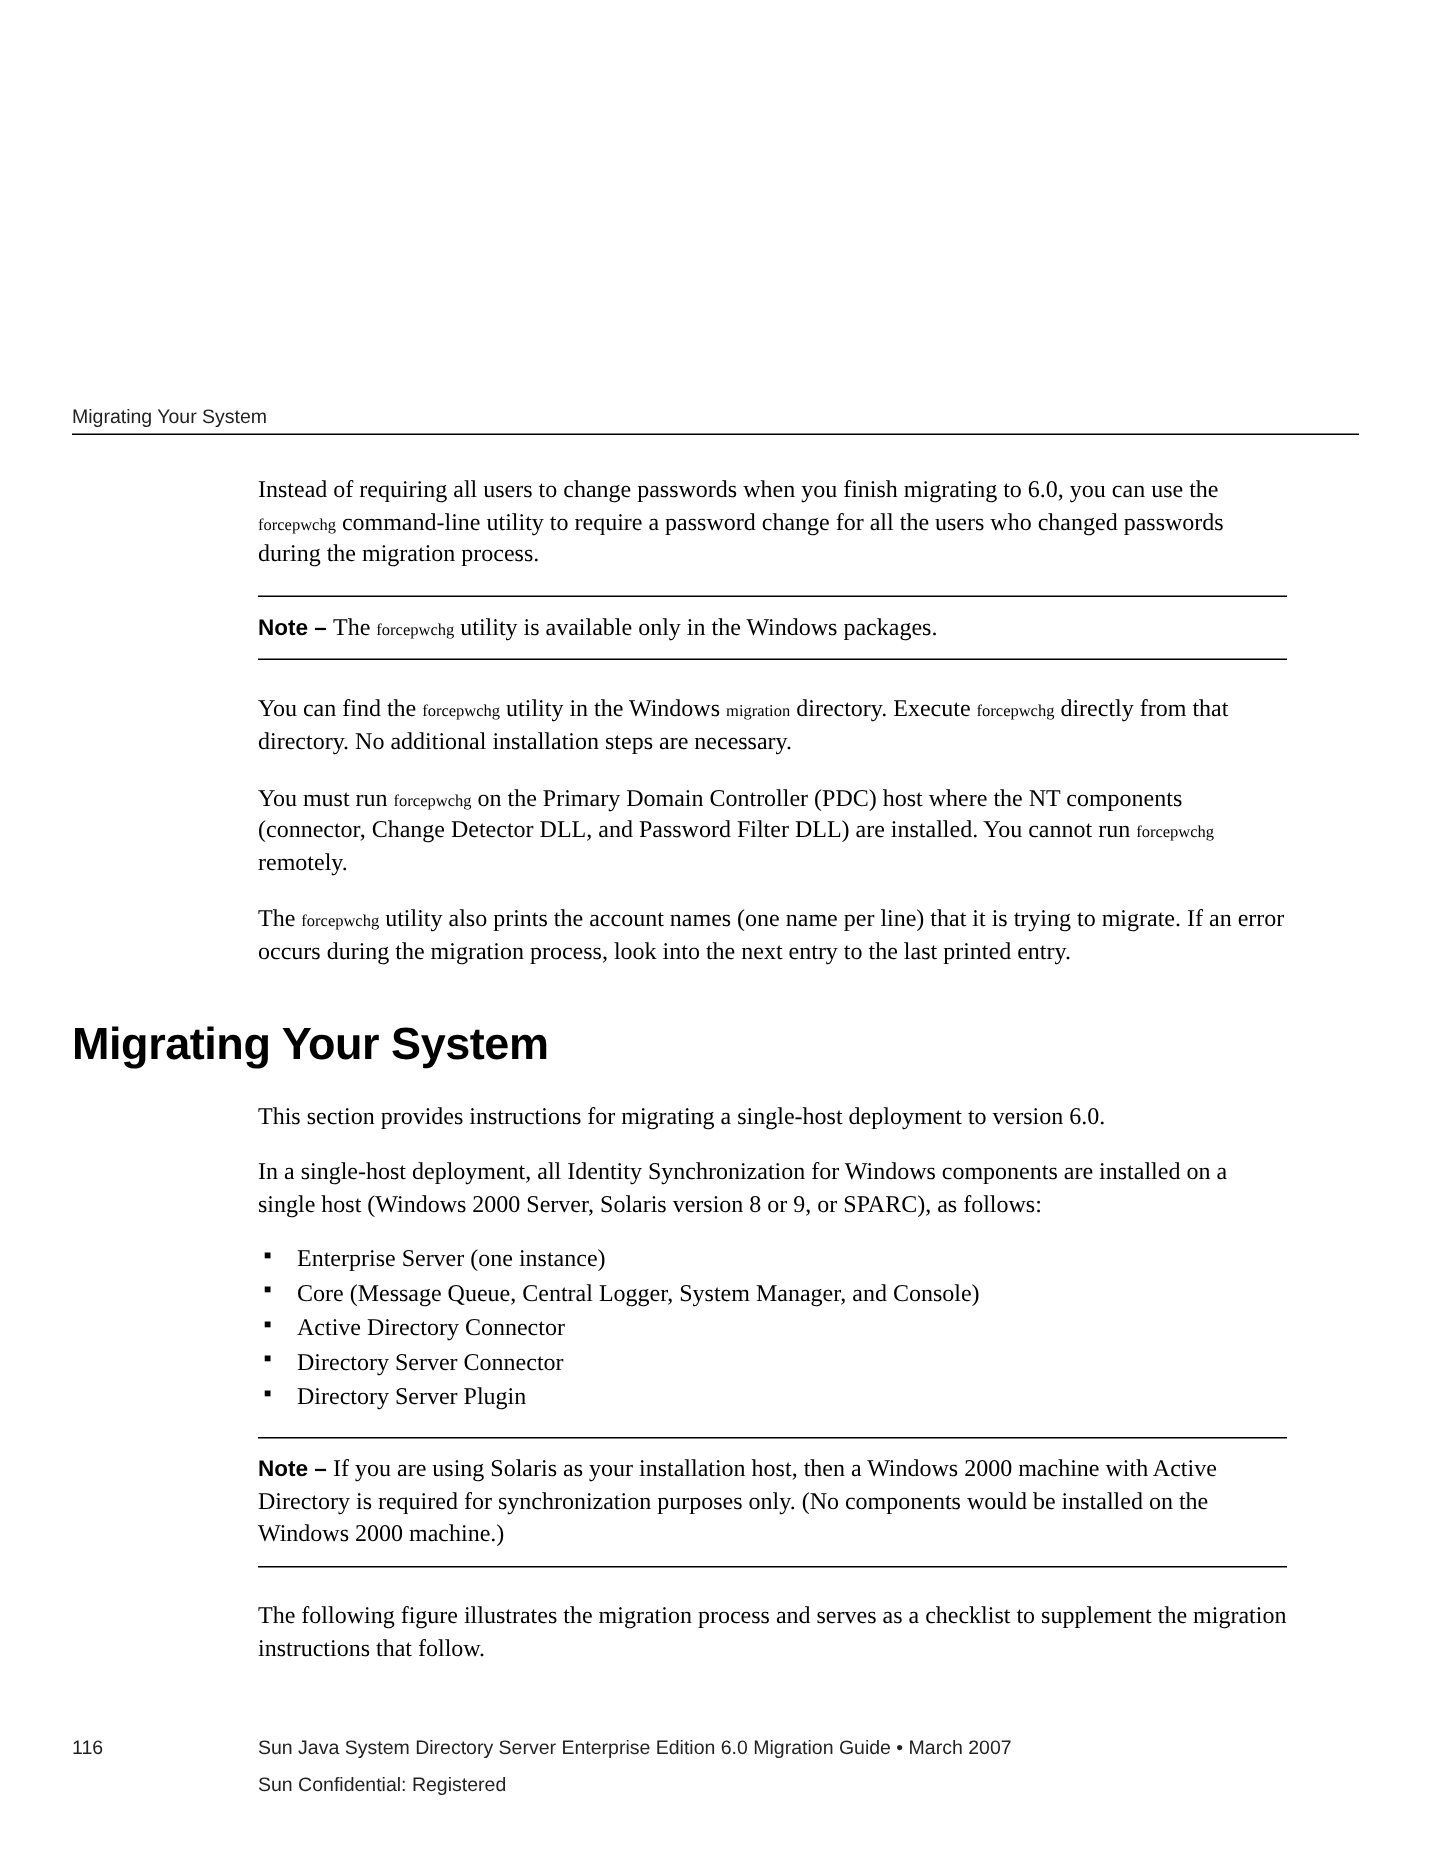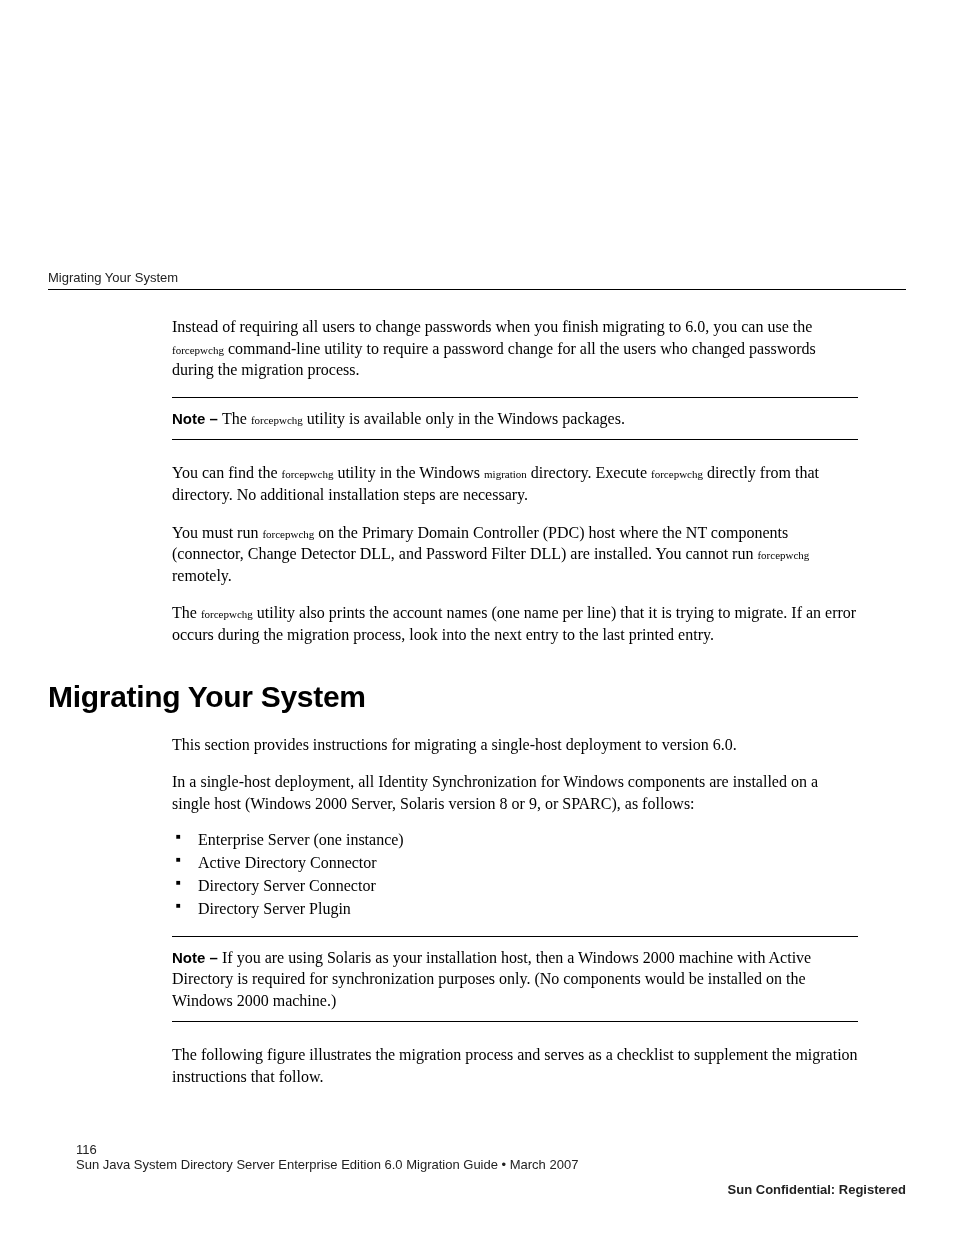--- a/index.html
+++ b/index.html
@@ -96,32 +96,30 @@
     left: 48px;
     right: 48px;
     bottom: 38px;
     font-family: "Myriad Pro", "Helvetica Neue", Arial, sans-serif;
     font-size: 13px;
     color: #222;
   }
   .footer .line1 {
     display: flex;
     align-items: baseline;
-    flex-direction: column;
   }
   .footer .pagenum {
     width: 124px;
   }
   .footer .doc {
     flex: 1;
-    margin-left: 28px;
   }
   .footer .conf {
-    text-align: right;
-    font-weight: 700;
+    text-align: left;
+    font-weight: 400;
     margin-top: 10px;
     padding-left: 124px;
   }
 </style>
 </head>
 <body>
 
 <div class="page">
 
   <div class="running-head">Migrating Your System</div>
@@ -156,20 +154,21 @@
   <div class="content-wide">
     <h1 class="major">Migrating Your System</h1>
   </div>
 
   <div class="content">
     <p class="body">This section provides instructions for migrating a single-host deployment to version 6.0.</p>
     <p class="body">In a single-host deployment, all Identity Synchronization for Windows components are installed on a single host (Windows 2000 Server, Solaris version 8 or 9, or SPARC), as follows:</p>
 
     <ul class="bullets">
       <li>Enterprise Server (one instance)</li>
+      <li>Core (Message Queue, Central Logger, System Manager, and Console)</li>
       <li>Active Directory Connector</li>
       <li>Directory Server Connector</li>
       <li>Directory Server Plugin</li>
     </ul>
 
     <div class="note-box">
       <p>
         <span class="note-label">Note – </span><span>If you are using Solaris as your installation host, then a Windows 2000 machine with Active Directory is required for synchronization purposes only. (No components would be installed on the Windows 2000 machine.)</span>
       </p>
     </div>

